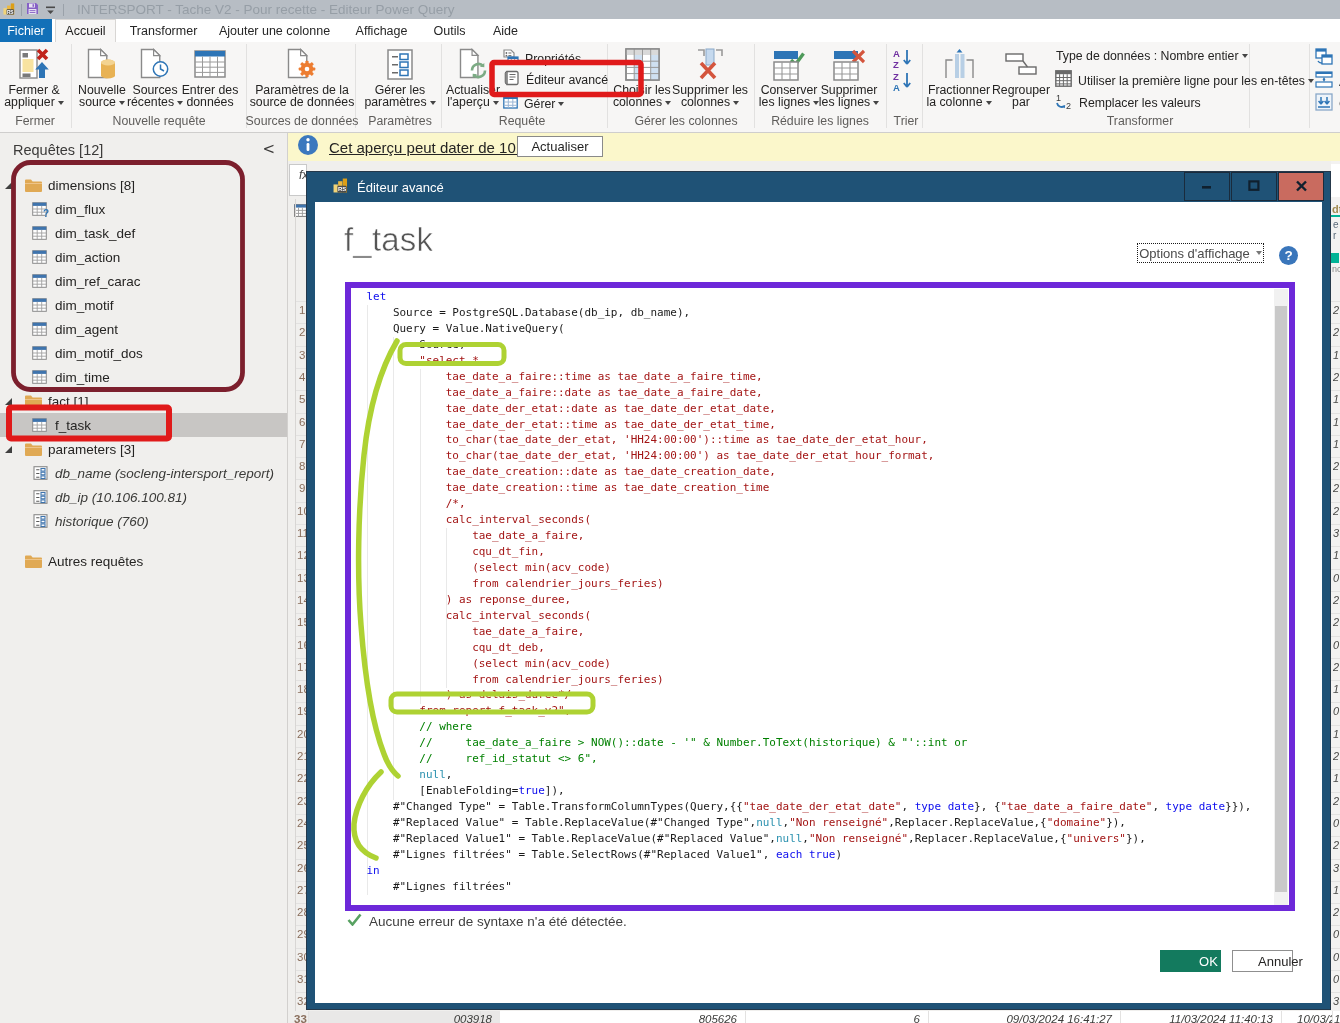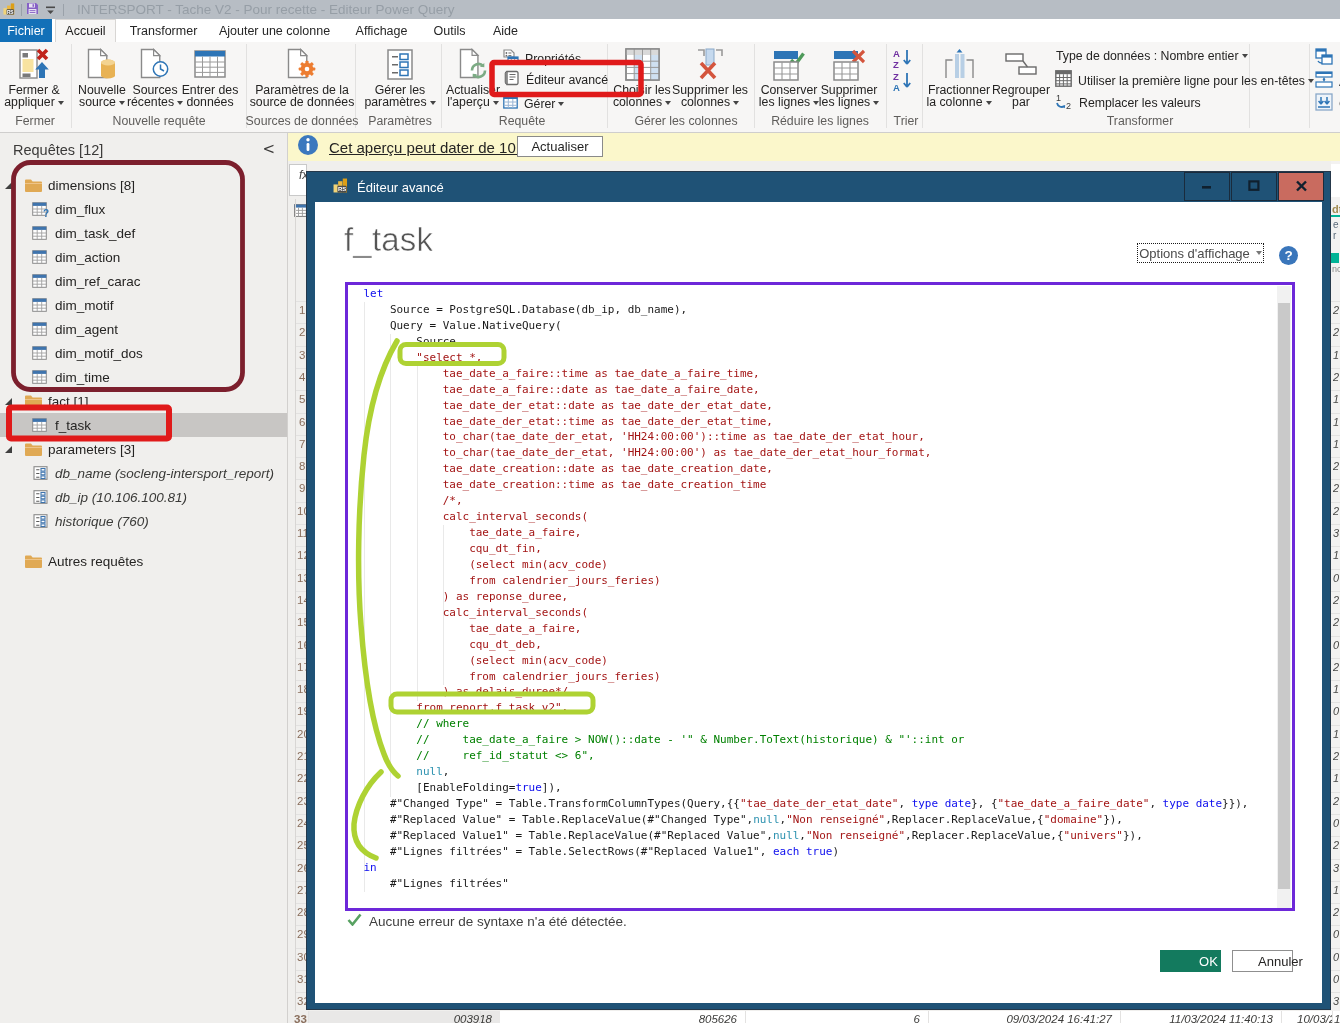--- a/index.html
+++ b/index.html
@@ -74,21 +74,21 @@
 #dlg-body { position:absolute; left:8px; top:30px; width:1007px; height:801px; background:#fff; }
 #dlg-heading { position:absolute; left:29px; top:19px; font-size:33px; font-weight:400;
   color:#555; letter-spacing:0.2px; -webkit-text-stroke:0.55px #fff; }
 #dlg-options { position:absolute; left:822px; top:41px; width:127px; height:20px;
   border:1.5px dotted #1a1a1a; font-size:13px; color:#4a4a4a;
   display:flex; align-items:center; justify-content:center; }
 #dlg-options .caret { border-top-color:#777; margin-left:6px; }
 #dlg-help { position:absolute; left:964px; top:44px; width:19px; height:19px; border-radius:50%;
   background:#3a76bb; color:#fff; font-size:13.5px; font-weight:bold; text-align:center; line-height:19px; }
 #codebox { position:absolute; left:30px; top:80px; width:950px; height:629px;
-  border:3px solid #6d28d9; background:#fff; overflow:hidden; }
+  border:6px solid #6d28d9; background:#fff; overflow:hidden; }
 #code { position:absolute; left:0; top:1px; width:100%;
   font-family:"DejaVu Sans Mono","Liberation Mono",monospace; font-size:10.98px; }
 .code-line { height:15.95px; line-height:15.95px; white-space:pre; padding-left:15.5px; }
 .tk-t { color:#1a1a1a; }
 .tk-k { color:#0d0dee; }
 .tk-s { color:#a31515; }
 .tk-c { color:#008000; }
 .tk-n { color:#2b91af; }
 .guide { position:absolute; width:1px; background:#e9e9e9; }
 #vscroll { position:absolute; right:1px; top:1px; width:14px; height:627px; background:#f1f1f1; }

